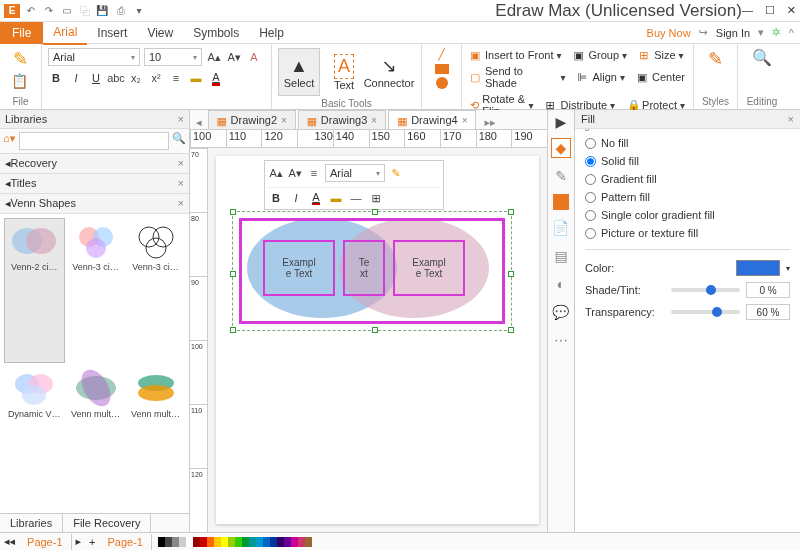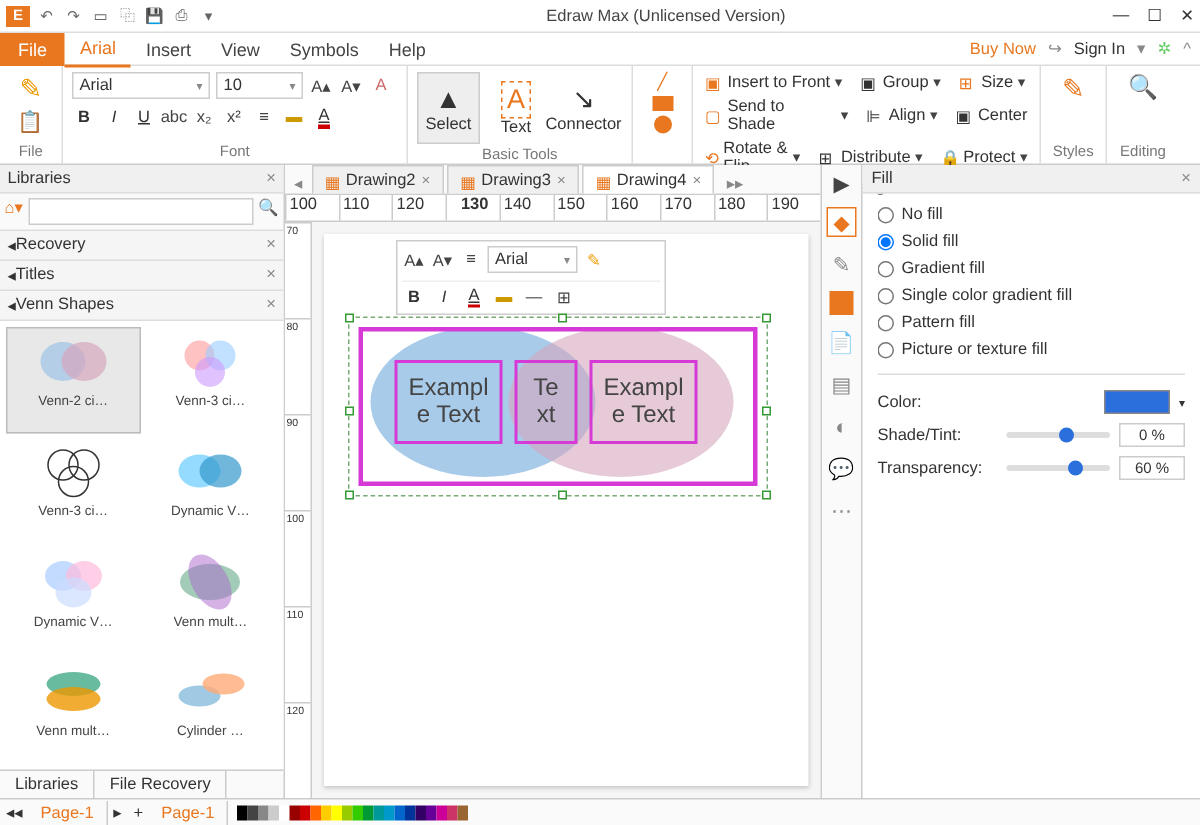--- a/index.html
+++ b/index.html
@@ -1,20 +1,20 @@
 <!DOCTYPE html>
 <html><head>
 <meta charset="utf-8">
 <style>
 *{box-sizing:border-box;margin:0;padding:0;font-family:Tahoma,Arial,sans-serif;font-size:11px;color:#333}
 body{background:#fff;width:800px;height:550px;overflow:hidden;position:relative}
 .titlebar{height:22px;background:#fff;border-bottom:1px solid #ddd;display:flex;align-items:center;padding:0 4px}
 .titlebar .ql{display:flex;gap:4px;align-items:center}
 .titlebar .ico{width:14px;height:14px;display:inline-flex;align-items:center;justify-content:center;font-size:10px;color:#666}
-.titlebar .title{flex:1;text-align:center;font-size:11px;color:#444}
+.titlebar .title{flex:1;text-align:right;font-size:17px;color:#444}
 .titlebar .winbtns{display:flex;gap:12px;font-size:13px;color:#555}
 .menubar{height:22px;display:flex;align-items:center;padding:0 0;border-bottom:1px solid #ddd}
 .filemenu{background:#e8771f;color:#fff;padding:4px 12px;font-size:12px}
 .menu-item{padding:4px 10px;font-size:12px;color:#444}
 .menu-item.active{color:#e8771f;border-bottom:2px solid #e8771f}
 .menubar .rightside{margin-left:auto;display:flex;gap:8px;align-items:center;padding-right:6px}
 .buy{color:#e8771f;font-weight:normal}
 .ribbon{height:66px;border-bottom:1px solid #ccc;display:flex}
 .ribbon-group{border-right:1px solid #ddd;display:flex;flex-direction:column;padding:2px 4px}
 .ribbon-group .groupname{text-align:center;font-size:10px;color:#777;margin-top:auto}
@@ -30,21 +30,21 @@
 .arrangebtn .aicon{width:12px;height:12px;display:inline-block}
 .workarea{display:flex;height:calc(550px - 22px - 22px - 66px - 18px)}
 .leftpanel{width:190px;border-right:1px solid #ccc;display:flex;flex-direction:column;background:#fafafa}
 .panelhead{background:#f0f0f0;padding:3px 5px;font-size:11px;color:#444;border-bottom:1px solid #ddd;display:flex;align-items:center}
 .panelhead .x{margin-left:auto;color:#888}
 .searchrow{display:flex;padding:3px;gap:3px;border-bottom:1px solid #ddd}
 .searchrow .house{width:18px;height:18px;color:#e8771f}
 .searchrow input{flex:1;border:1px solid #ccc;height:18px;padding:0 3px}
 .section{background:#f5f5f5;padding:3px 5px;font-size:11px;border-bottom:1px solid #ddd;display:flex}
 .section .x{margin-left:auto;color:#888}
-.shapegrid{display:grid;grid-template-columns:1fr 1fr;gap:2px;padding:4px;background:#fff;overflow:auto;flex:1}
+.shapegrid{display:grid;grid-template-columns:1fr 1fr 1fr 1fr;gap:2px;padding:4px;background:#fff;overflow:auto;flex:1}
 .shapecell{display:flex;flex-direction:column;align-items:center;padding:3px;border:1px solid transparent}
 .shapecell.sel{background:#e8e8e8;border:1px solid #bbb}
 .shapecell .thumb{width:50px;height:38px;position:relative}
 .shapecell .lbl{font-size:9px;color:#444;margin-top:2px;white-space:nowrap;overflow:hidden;max-width:60px}
 .tabsrow{display:flex;border-bottom:1px solid #ccc;background:#fafafa;height:20px;align-items:flex-end}
 .doctab{padding:3px 8px;font-size:11px;background:#f0f0f0;border:1px solid #ccc;border-bottom:none;margin-right:2px;display:flex;align-items:center;gap:4px}
 .doctab.active{background:#fff;color:#e8771f}
 .doctab .dicon{width:10px;height:10px;color:#e8771f}
 .doctab .dx{color:#888;font-size:10px}
 .canvas-wrap{flex:1;display:flex;flex-direction:column;background:#f5f5f5}
@@ -54,21 +54,21 @@
 .canvas-holder{flex:1;display:flex;flex-direction:column}
 .canvas{flex:1;background:#fff;margin:8px;box-shadow:0 1px 3px rgba(0,0,0,0.2);position:relative;overflow:hidden}
 .floattb{position:absolute;top:4px;left:48px;background:#fff;border:1px solid #ccc;padding:3px;display:flex;gap:3px;align-items:center;flex-wrap:wrap;width:180px}
 .floattb .row2{width:100%;display:flex;gap:4px;align-items:center;border-top:1px solid #eee;padding-top:2px;margin-top:2px}
 .venn-sel{position:absolute;top:55px;left:16px;width:280px;height:120px;border:1px dashed #7a7}
 .venn-sel .handle{width:6px;height:6px;background:#fff;border:1px solid #393;position:absolute}
 .venn-inner{position:absolute;inset:6px;border:3px solid #d63ad6}
 .circle{position:absolute;border-radius:50%;opacity:0.6}
 .c1{width:150px;height:100px;background:#6fa8dc;top:6px;left:14px}
 .c2{width:150px;height:100px;background:#d5a6bd;top:6px;left:106px}
-.txtbox{position:absolute;border:2px solid #d63ad6;background:transparent;display:flex;align-items:center;justify-content:center;text-align:center;font-size:16px;color:#444}
+.txtbox{position:absolute;border:2px solid #d63ad6;background:transparent;display:flex;align-items:center;justify-content:center;text-align:center;font-size:10px;color:#444}
 .tb1{top:28px;left:30px;width:72px;height:56px}
 .tb2{top:28px;left:110px;width:42px;height:56px}
 .tb3{top:28px;left:160px;width:72px;height:56px}
 .tools-rail{width:28px;background:#fafafa;border-left:1px solid #ccc;border-right:1px solid #ccc;display:flex;flex-direction:column;align-items:center;padding:4px 0;gap:8px}
 .tools-rail .tri{font-size:14px;color:#444}
 .tools-rail .rt{width:20px;height:20px;display:flex;align-items:center;justify-content:center;font-size:14px;color:#888}
 .tools-rail .rt.sel{background:#fff;border:1px solid #e8771f;color:#e8771f}
 .rightpanel{width:225px;display:flex;flex-direction:column}
 .rp-head{background:#f0f0f0;padding:3px 6px;font-size:12px;display:flex;border-bottom:1px solid #ddd}
 .rp-head .x{margin-left:auto;color:#888}
@@ -164,21 +164,20 @@
         <span class="tbtn">abc</span>
         <span class="tbtn">x₂</span>
         <span class="tbtn">x²</span>
         <span class="tbtn">≡</span>
         <span class="tbtn" style="color:#c90">▬</span>
         <span class="tbtn">
             <u style="border-bottom:3px solid #c00">A</u>
           </span>
       </div>
     </div>
-    <div class="groupname">Font</div>
   </div>
   <div class="ribbon-group" style="width:150px">
     <div class="rg-content">
       <div class="bigbtn sel">
           <span class="bicon">▲</span>
           <span>Select</span>
         </div>
       <div class="bigbtn">
           <span class="bicon" style="color:#e8771f;border:1px dashed #e8771f;padding:1px 3px">A</span>
           <span>Text</span>
@@ -363,21 +362,21 @@
           <span class="dx">×</span>
         </div>
       <span style="padding:0 6px;color:#888">▸▸</span>
     </div>
     <div class="canvas-area">
       <div class="canvas-holder">
         <div class="rulerh" id="rulerh">
             <span style="flex: 1 1 0%; text-align: left; border-left: 1px solid rgb(204, 204, 204); padding-left: 2px;">100</span>
             <span style="flex: 1 1 0%; text-align: left; border-left: 1px solid rgb(204, 204, 204); padding-left: 2px;">110</span>
             <span style="flex: 1 1 0%; text-align: left; border-left: 1px solid rgb(204, 204, 204); padding-left: 2px;">120</span>
-            <span style="flex: 1 1 0%; text-align: center; border-left: 1px solid rgb(204, 204, 204); padding-left: 2px; font-weight: bold;">130</span>
+            <span style="flex: 1 1 0%; text-align: right; border-left: 1px solid rgb(204, 204, 204); padding-left: 2px;">130</span>
             <span style="flex: 1 1 0%; text-align: left; border-left: 1px solid rgb(204, 204, 204); padding-left: 2px;">140</span>
             <span style="flex: 1 1 0%; text-align: left; border-left: 1px solid rgb(204, 204, 204); padding-left: 2px;">150</span>
             <span style="flex: 1 1 0%; text-align: left; border-left: 1px solid rgb(204, 204, 204); padding-left: 2px;">160</span>
             <span style="flex: 1 1 0%; text-align: left; border-left: 1px solid rgb(204, 204, 204); padding-left: 2px;">170</span>
             <span style="flex: 1 1 0%; text-align: left; border-left: 1px solid rgb(204, 204, 204); padding-left: 2px;">180</span>
             <span style="flex: 1 1 0%; text-align: left; border-left: 1px solid rgb(204, 204, 204); padding-left: 2px;">190</span>
           </div>
         <div style="display:flex;flex:1">
           <div class="rulerv" id="rulerv">
               <span style="flex: 1 1 0%; border-top: 1px solid rgb(204, 204, 204); padding: 2px 1px; writing-mode: horizontal-tb; font-size: 7px;">70</span>
@@ -462,25 +461,25 @@
       <label class="radio">
           <input type="radio" name="f" checked="" style="">
           <span>Solid fill</span>
         </label>
       <label class="radio">
           <input type="radio" name="f" style="">
           <span>Gradient fill</span>
         </label>
       <label class="radio">
           <input type="radio" name="f" style="">
-          <span>Single color gradient fill</span>
+          <span>Pattern fill</span>
         </label>
       <label class="radio">
           <input type="radio" name="f" style="">
-          <span>Pattern fill</span>
+          <span>Single color gradient fill</span>
         </label>
       <label class="radio">
           <input type="radio" name="f" style="">
           <span>Picture or texture fill</span>
         </label>
       <div class="divider"></div>
       <div class="proprow">
           <span style="width:80px">Color:</span>
           <span style="flex:1"></span>
           <div class="colorswatch"></div>

